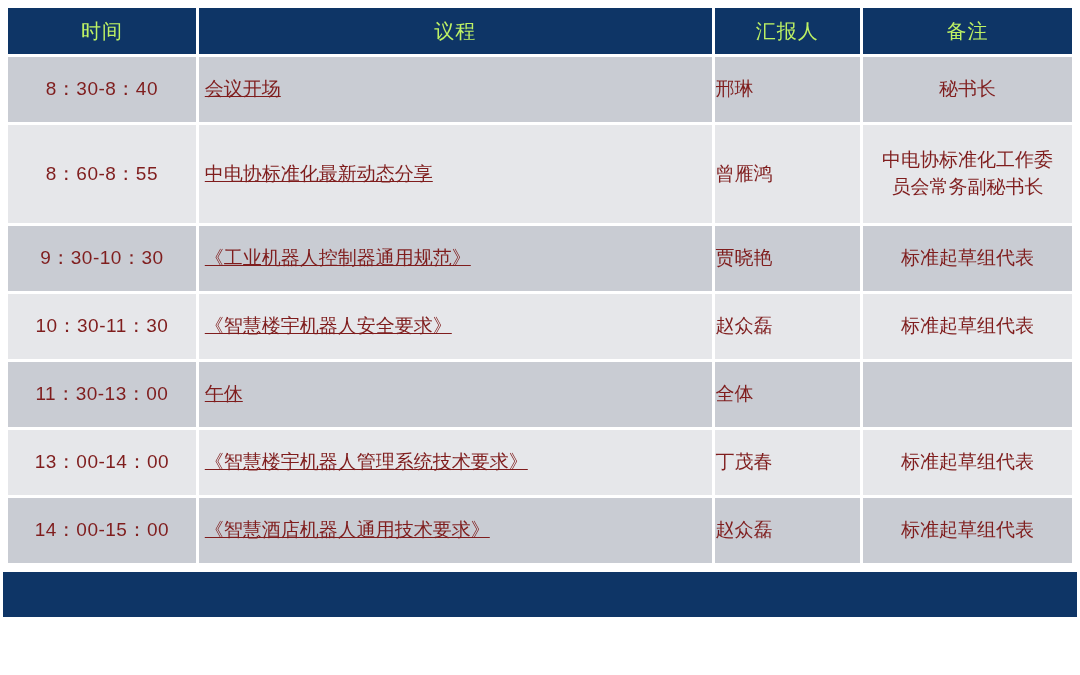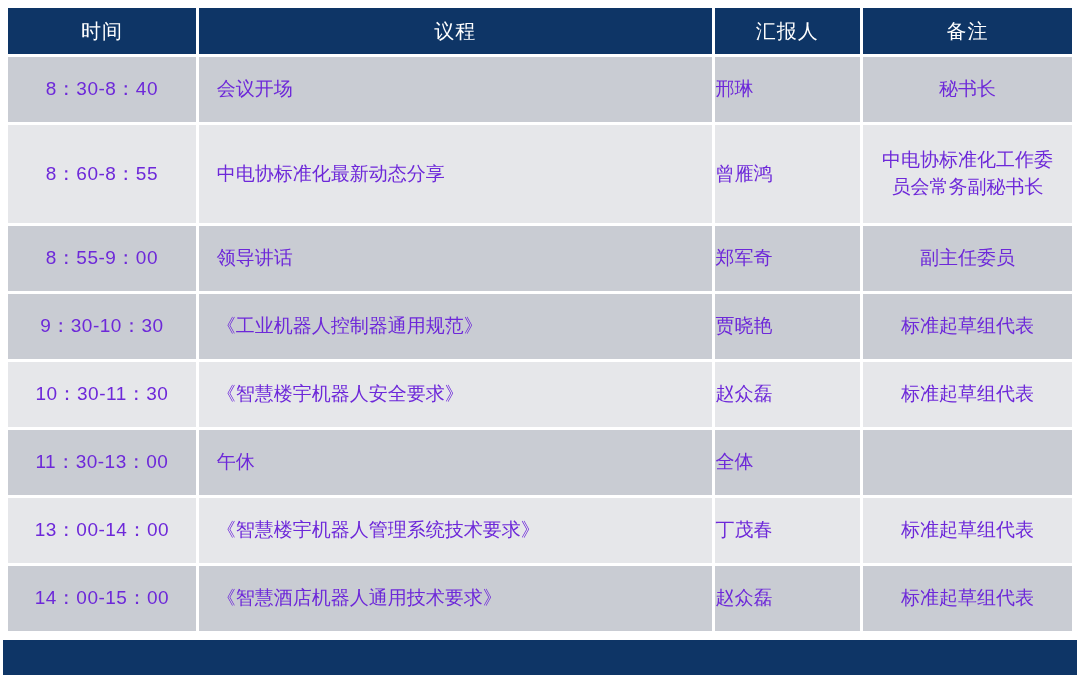--- a/index.html
+++ b/index.html
@@ -24,41 +24,41 @@
     width: 1070px;
     margin: 5px 5px 0 5px;
   }
   table.agenda col.c-time     { width: 17.8%; }
   table.agenda col.c-agenda   { width: 48.6%; }
   table.agenda col.c-reporter { width: 13.8%; }
   table.agenda col.c-note     { width: 19.8%; }
 
   table.agenda th {
     background: #0E3566;
-    color: #ffffff;
+    color: #bef264;
     font-size: 20px;
     font-weight: 500;
     letter-spacing: 1px;
     height: 44px;
     text-align: center;
     vertical-align: middle;
   }
   table.agenda td {
-    color: #6d28d9;
+    color: #7f1d1d;
     font-size: 19px;
     height: 45px;
     vertical-align: middle;
     line-height: 1.4;
   }
   tr.band-dark  td { background: #C9CCD3; }
   tr.band-light td { background: #E6E7EA; }
   tr.tall td { height: 78px; }
 
   td.cell-time     { text-align: center; letter-spacing: 0.5px; }
-  td.cell-agenda   { text-align: left; padding-left: 18px; }
+  td.cell-agenda   { text-align: left; padding-left: 6px; text-decoration: underline; }
   td.cell-reporter { text-align: left; }
   td.cell-note     { text-align: center; padding: 10px 14px; }
 
   .footer-bar {
     margin: 6px 3px 0 3px;
     height: 45px;
     background: #0E3566;
     color: #FFFFFF;
     display: flex;
     align-items: center;
@@ -94,26 +94,20 @@
         <td class="cell-reporter">邢琳</td>
         <td class="cell-note">秘书长</td>
       </tr>
       <tr class="band-light tall">
         <td class="cell-time">8：60-8：55</td>
         <td class="cell-agenda">中电协标准化最新动态分享</td>
         <td class="cell-reporter">曾雁鸿</td>
         <td class="cell-note">中电协标准化工作委员会常务副秘书长</td>
       </tr>
       <tr class="band-dark">
-        <td class="cell-time">8：55-9：00</td>
-        <td class="cell-agenda">领导讲话</td>
-        <td class="cell-reporter">郑军奇</td>
-        <td class="cell-note">副主任委员</td>
-      </tr>
-      <tr class="band-dark">
         <td class="cell-time">9：30-10：30</td>
         <td class="cell-agenda">《工业机器人控制器通用规范》</td>
         <td class="cell-reporter">贾晓艳</td>
         <td class="cell-note">标准起草组代表</td>
       </tr>
       <tr class="band-light">
         <td class="cell-time">10：30-11：30</td>
         <td class="cell-agenda">《智慧楼宇机器人安全要求》</td>
         <td class="cell-reporter">赵众磊</td>
         <td class="cell-note">标准起草组代表</td>

